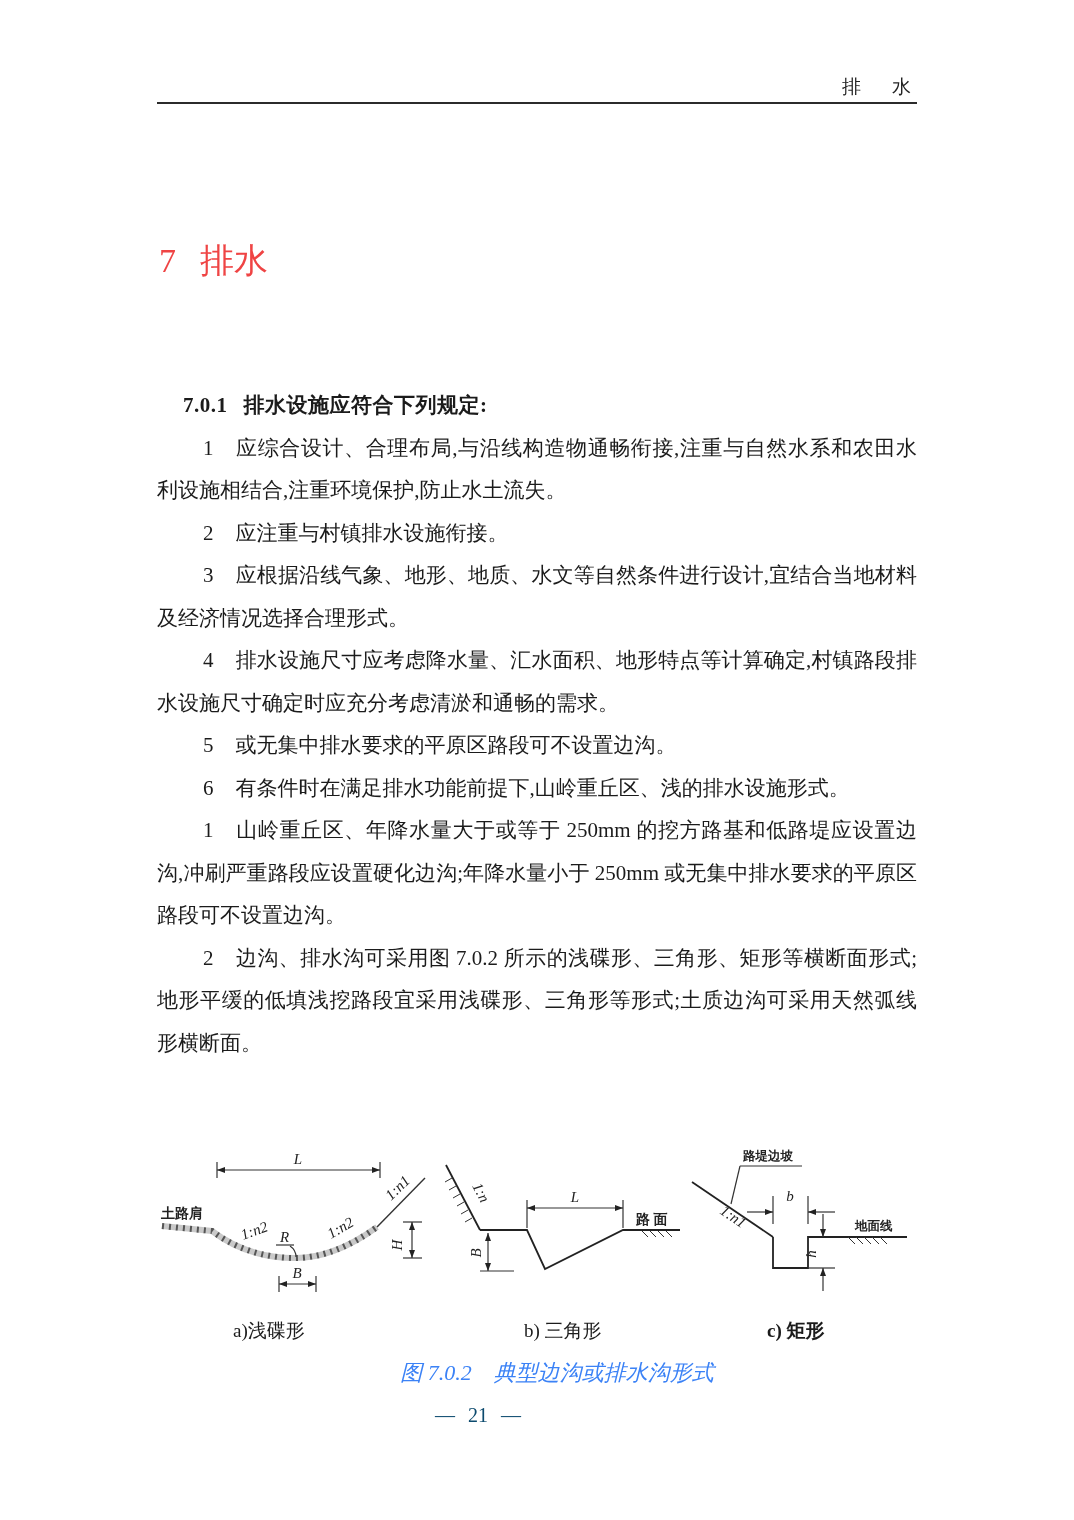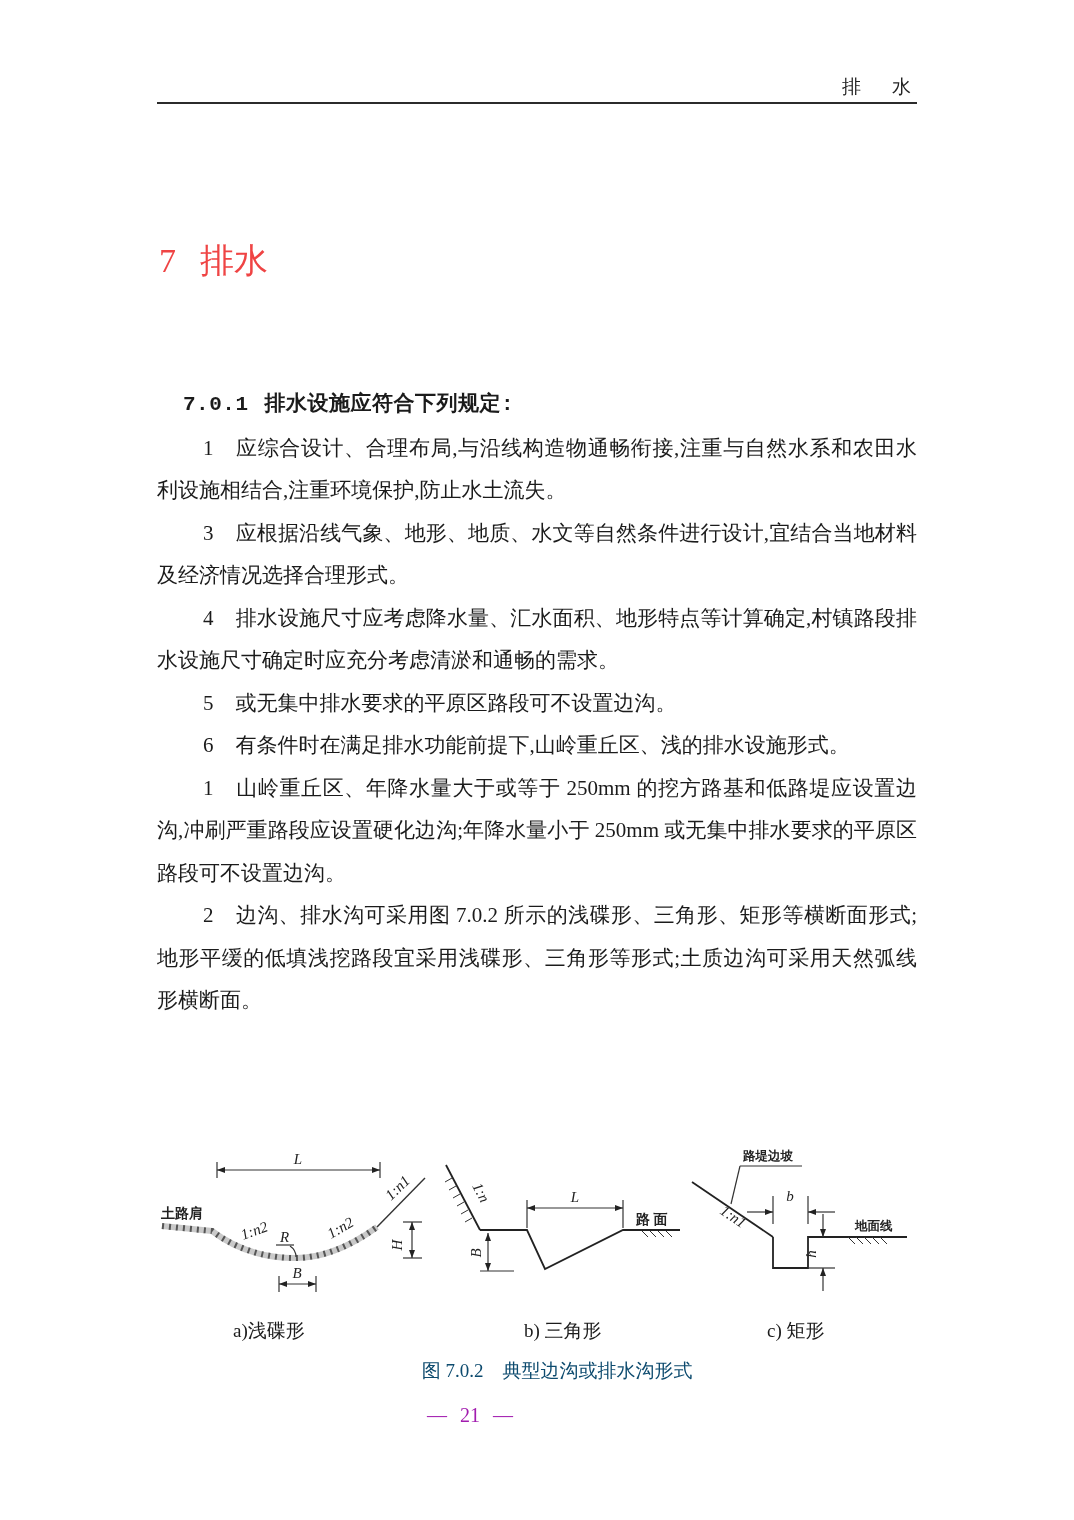--- a/index.html
+++ b/index.html
@@ -22,65 +22,68 @@
     font-family:"Liberation Serif","DejaVu Serif",serif;
   }
   .chapter .cnum{margin-right:24px;}
   
   .content{
     position:absolute;left:157px;top:384px;width:760px;
     font-size:21px;line-height:42.5px;color:#1b1b1b;
   }
   .clause-heading{
     margin:0;text-indent:26px;
-    font-family:Liberation Mono, monospace;
+    font-family:Liberation Serif, serif;
     font-weight:600;font-size:21px;letter-spacing:0.5px;
   }
   .clause-heading .chnum{margin-right:16px;}
   .clause2{margin-top:30px;}
   p.item{margin:0;text-indent:46px;text-align:justify;text-align-last:left;}
   p.item .num{margin-right:22px;}
   
   .figure-strip{position:absolute;left:155px;top:1138px;width:780px;height:170px;}
   svg text{fill:#222;font-family:"Liberation Serif","DejaVu Serif",serif;}
   .dim{stroke:#333;stroke-width:1.2;fill:none;}
   .thin{stroke:#333;stroke-width:1.4;fill:none;}
   .thick{stroke:#222;stroke-width:1.8;fill:none;}
   .lab-cn{font-size:14px;font-weight:bold;}
   .lab-cn-sm{font-size:12.5px;font-weight:bold;}
   .lab-dim{font-size:15px;font-style:italic;}
   .caption-row{position:absolute;top:1318px;left:0;width:1074px;font-size:19px;color:#1b1b1b;}
   .cap{position:absolute;white-space:pre;}
-  .cap-a{left:233px;} .cap-b{left:524px;} .cap-c{left:767px;}
+  .cap-a{left:233px;} .cap-b{left:524px;} .cap-c{left:767px;font-weight:bold;}
   .fig-caption{
     position:absolute;top:1358px;left:157px;width:800px;text-align:center;
-    font-size:19px;color:#0c4a6e;white-space:pre;
+    font-size:22px;color:#3b82f6;white-space:pre;font-style:italic;
   }
   .page-number{
     position:absolute;top:1404px;left:0;width:940px;text-align:center;
-    font-size:20px;color:#a21caf;word-spacing:8px;
+    font-size:20px;color:#0c4a6e;word-spacing:8px;padding-left:8px;
   }
 </style>
 </head>
 <body>
 
 <div class="running-head">排　水</div>
 <div class="head-rule"></div>
 
 <div class="chapter">
   <span class="cnum">7</span><span>排水</span>
 </div>
 
 <div class="content">
 
   <p class="clause-heading">
     <span class="chnum">7.0.1</span><span>排水设施应符合下列规定:</span>
   </p>
   <p class="item">
     <span class="num">1</span><span>应综合设计、合理布局,与沿线构造物通畅衔接,注重与自然水系和农田水利设施相结合,注重环境保护,防止水土流失。</span>
+  </p>
+  <p class="item">
+    <span class="num">2</span><span>应注重与村镇排水设施衔接。</span>
   </p>
   <p class="item">
     <span class="num">3</span><span>应根据沿线气象、地形、地质、水文等自然条件进行设计,宜结合当地材料及经济情况选择合理形式。</span>
   </p>
   <p class="item">
     <span class="num">4</span><span>排水设施尺寸应考虑降水量、汇水面积、地形特点等计算确定,村镇路段排水设施尺寸确定时应充分考虑清淤和通畅的需求。</span>
   </p>
   <p class="item">
     <span class="num">5</span><span>或无集中排水要求的平原区路段可不设置边沟。</span>
   </p>

